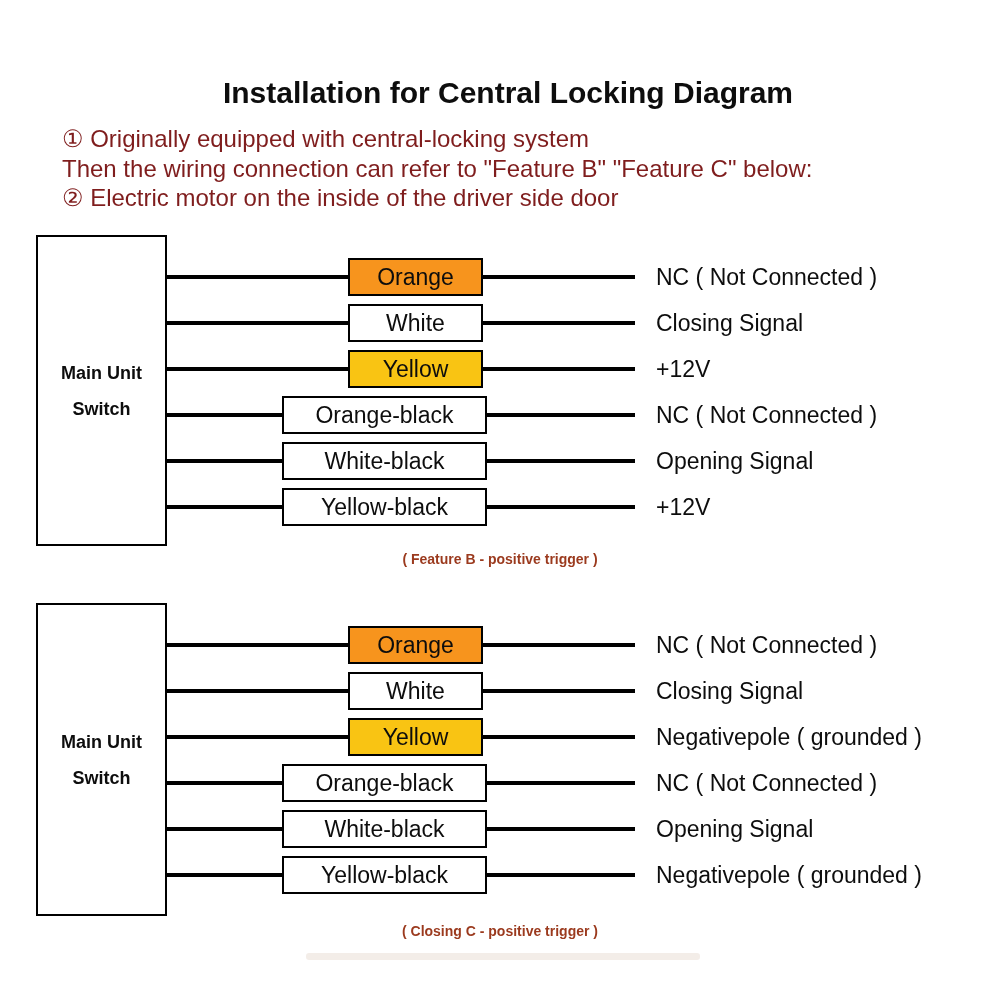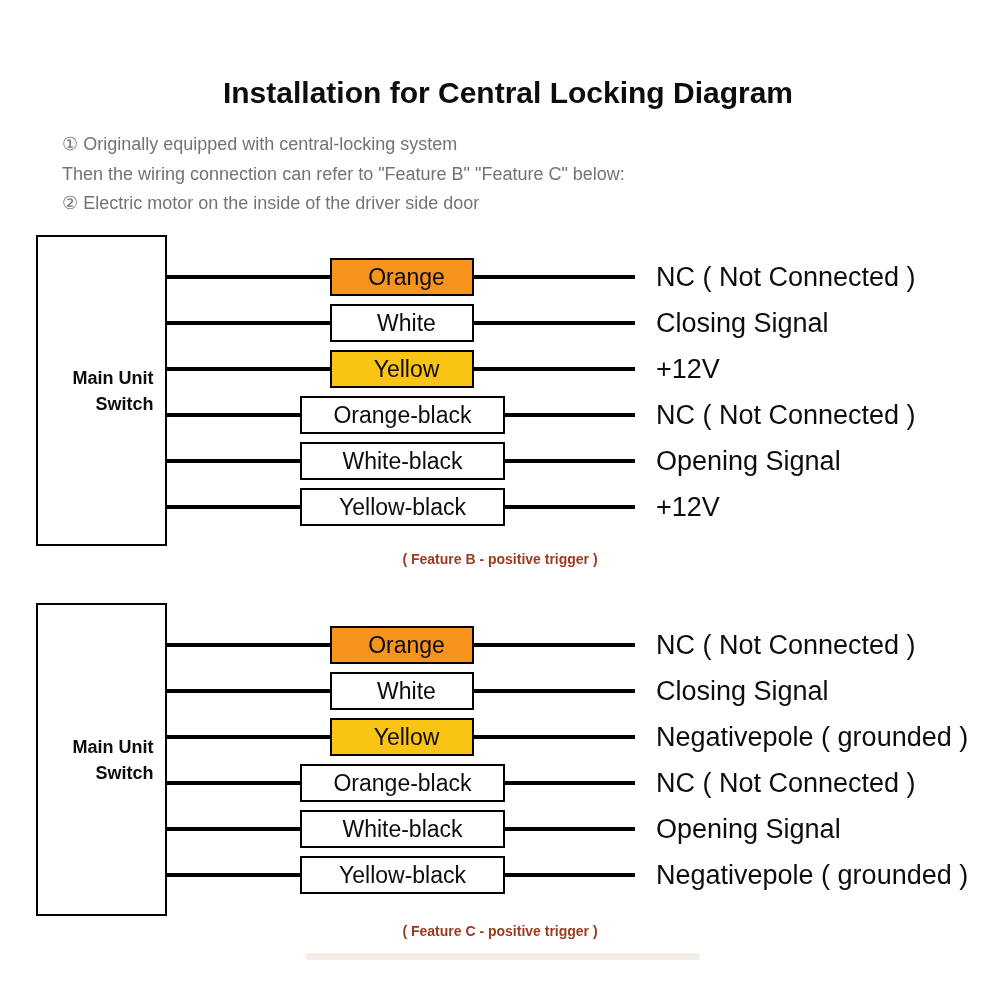--- a/index.html
+++ b/index.html
@@ -25,25 +25,24 @@
     text-align: center;
     font-size: 30px;
     font-weight: bold;
     color: #0d0d0d;
     padding-left: 8px;
   }
   .notes {
     position: absolute;
     top: 124px;
     left: 62px;
-    font-size: 18px;
+    font-size: 24px;
     line-height: 29.5px;
-    color: #737373;
-    white-space: nowrap;
-    margin-top: 6px;
+    color: #7f1d1d;
+    white-space: nowrap;
   }
   .diagram {
     position: absolute;
     left: 0;
     width: 1000px;
   }
   .d1 { top: 235px; }
   .d2 { top: 603px; }
   .unit-box {
     position: absolute;
@@ -53,24 +52,24 @@
     height: 307px;
     border: 2px solid #000;
     background: #ffffff;
     display: flex;
     align-items: center;
     justify-content: center;
   }
   .d2 .unit-box { height: 309px; }
   .unit-label {
     width: 104px;
-    text-align: right;
+    text-align: center;
     font-size: 18px;
     font-weight: bold;
-    line-height: 26px;
+    line-height: 36px;
     color: #0d0d0d;
   }
   .row {
     position: absolute;
     left: 0;
     width: 100%;
     height: 0;
   }
   .wire {
     position: absolute;
@@ -86,29 +85,29 @@
     height: 34px;
     border: 2px solid #000;
     background: #ffffff;
     display: flex;
     align-items: center;
     justify-content: center;
     font-size: 23px;
     color: #0d0d0d;
     white-space: nowrap;
   }
-  .color-box.narrow { left: 330px; width: 131px; padding-left: 9px; }
-  .color-box.wide   { left: 300px; width: 201px; text-align: center; }
+  .color-box.narrow { left: 348px; width: 131px; }
+  .color-box.wide   { left: 282px; width: 201px; text-align: center; }
   .signal {
     position: absolute;
     left: 656px;
     top: -15px;
     height: 30px;
     line-height: 30px;
-    font-size: 27px;
+    font-size: 23px;
     color: #0d0d0d;
     white-space: nowrap;
   }
   .caption {
     position: absolute;
     left: 0;
     width: 100%;
     text-align: center;
     font-size: 14px;
     font-weight: bold;
@@ -207,18 +206,18 @@
     <div class="wire"></div>
     <div class="color-box wide" style="background: rgb(255, 255, 255);">White-black</div>
     <div class="signal">Opening Signal</div>
   </div>
         <div class="row" style="top: 272px;">
     <div class="wire"></div>
     <div class="color-box wide" style="background: rgb(255, 255, 255);">Yellow-black</div>
     <div class="signal">Negativepole ( grounded )</div>
   </div>
       </div>
-    <div class="caption" style="color: rgb(155, 58, 30);">( Feature C - positive trigger )</div>
+    <div class="caption" style="color: rgb(155, 58, 30);">( Closing C - positive trigger )</div>
   </section>
 
   <div class="watermark-smudge"></div>
 
 </div>
 
 </body></html>

